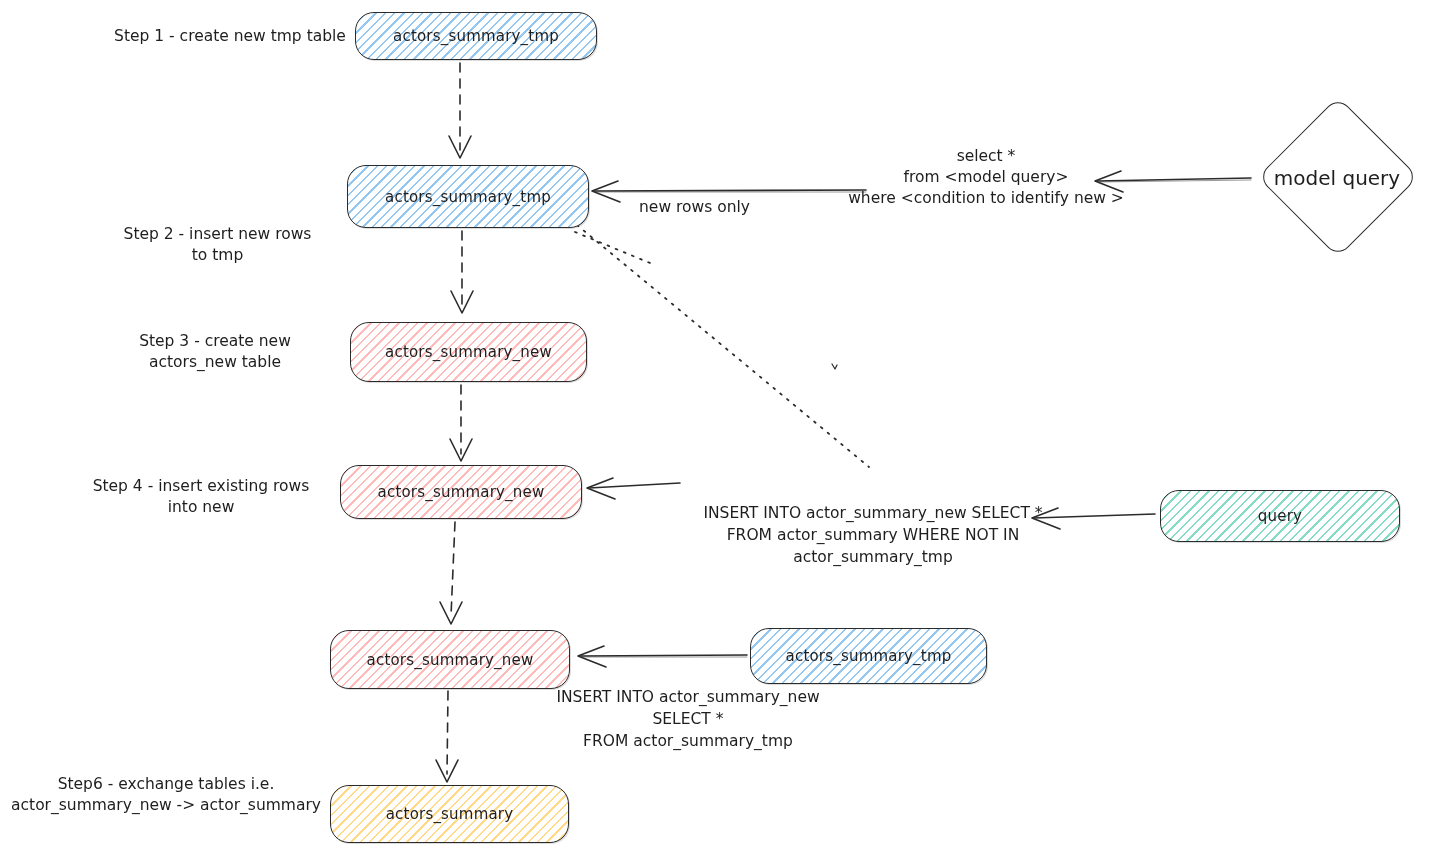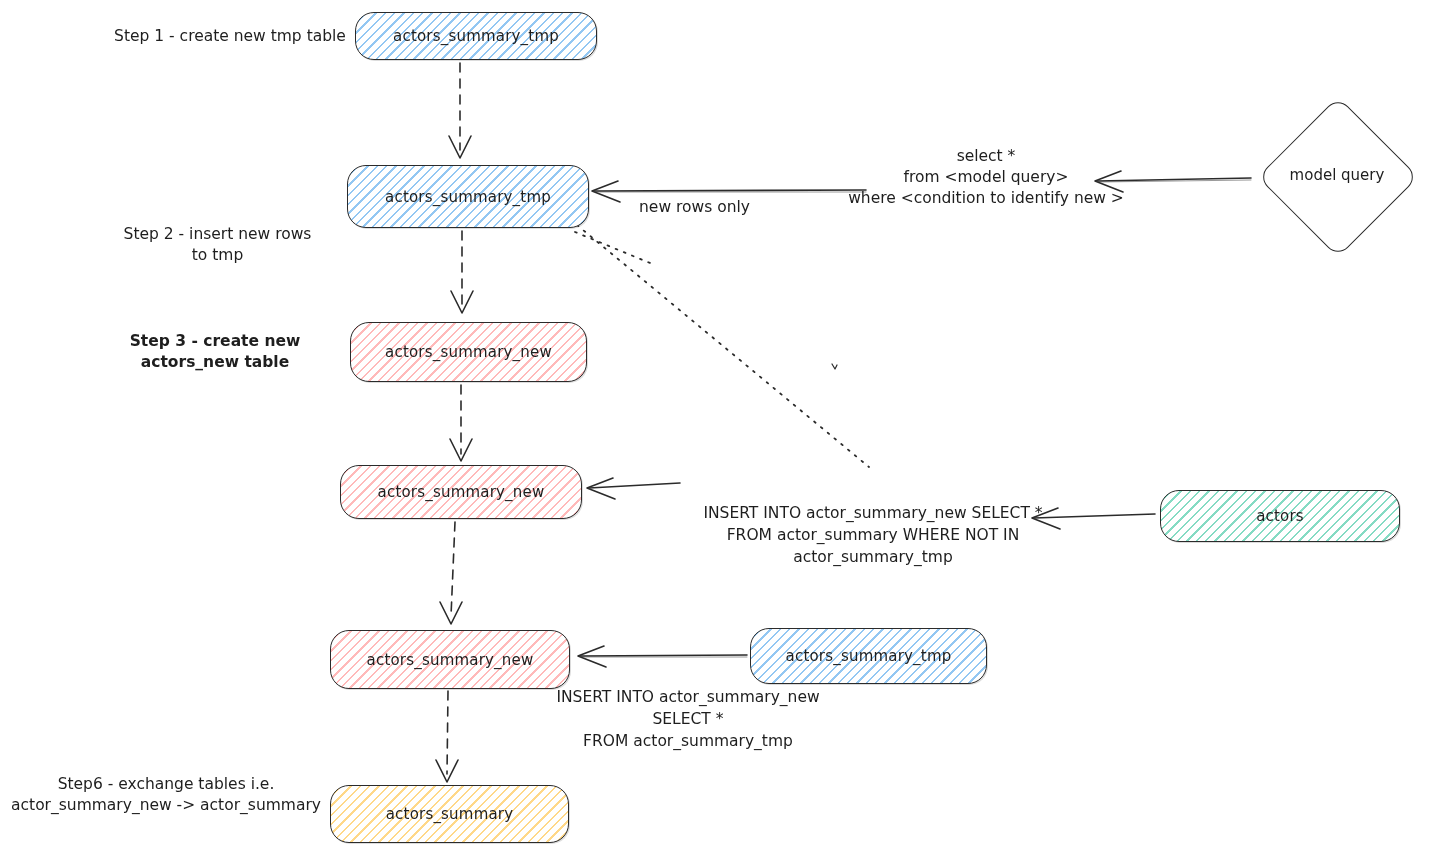--- a/index.html
+++ b/index.html
@@ -18,21 +18,21 @@
   .hatch-teal{background-image:repeating-linear-gradient(135deg,rgba(126,217,192,.95) 0 1.7px,transparent 1.7px 6.6px);}
   .hatch-yellow{background-image:repeating-linear-gradient(135deg,rgba(255,214,130,.95) 0 1.7px,transparent 1.7px 6.6px);}
   .step-label,.sql-text,.edge-label{
     position:absolute;white-space:pre-line;text-align:center;font-size:15.5px;line-height:21px;
   }
   .diamond-shape{
     position:absolute;left:1281px;top:120px;width:112px;height:112px;
     border:1.6px solid #2b2b2b;border-radius:14px;transform:rotate(45deg);background:#fff;
     box-shadow:0 0 0 0 rgba(0,0,0,.1);
   }
-  .diamond-label{position:absolute;left:1272px;top:166px;width:130px;text-align:center;font-size:15px;}
+  .diamond-label{position:absolute;left:1272px;top:166px;width:130px;text-align:center;font-size:20px;}
 </style>
 </head>
 <body>
 
 <div class="canvas">
 
   <svg class="wires" viewBox="0 0 1432 850" fill="none" stroke="#2b2b2b" stroke-width="1.6" stroke-linecap="round" stroke-linejoin="round">
 
     <g>
       <line x1="460" y1="63" x2="460" y2="150" stroke-dasharray="9 7"></line>
@@ -84,32 +84,34 @@
       <line x1="575" y1="232" x2="650" y2="263" stroke-dasharray="1.8 7" stroke-width="1.8"></line>
     </g>
     <g>
       <polyline points="832,364 835,369 837,365" stroke-width="1.2"></polyline>
     </g>
   </svg>
 
   <div class="step-label" style="left:85px;top:26px;width:290px;">Step 1 - create new tmp table</div>
   <div class="step-label" style="left:100px;top:176px;width:235px;margin-top:48px;">Step 2 - insert new rows
 to tmp</div>
-  <div class="step-label" style="left:100px;top:331px;width:230px;font-weight:bold;">Step 3 - create new
+  <div class="step-label" style="left:100px;top:331px;width:230px;">Step 3 - create new
 actors_new table</div>
+  <div class="step-label" style="left:72px;top:476px;width:258px;">Step 4 - insert existing rows
+into new</div>
   <div class="step-label" style="left:8px;top:774px;width:316px;">Step6 - exchange tables i.e.
 actor_summary_new -&gt; actor_summary</div>
 
   <div class="node hatch-blue" style="left:355px;top:12px;width:240px;height:46px;">actors_summary_tmp</div>
   <div class="node hatch-blue" style="left:347px;top:165px;width:240px;height:61px;">actors_summary_tmp</div>
   <div class="node hatch-pink" style="left:350px;top:322px;width:235px;height:58px;">actors_summary_new</div>
   <div class="node hatch-pink" style="left:340px;top:465px;width:240px;height:52px;">actors_summary_new</div>
   <div class="node hatch-pink" style="left:330px;top:630px;width:238px;height:57px;">actors_summary_new</div>
   <div class="node hatch-blue" style="left:750px;top:628px;width:235px;height:54px;">actors_summary_tmp</div>
-  <div class="node hatch-teal" style="left:1160px;top:490px;width:238px;height:50px;">actors</div>
+  <div class="node hatch-teal" style="left:1160px;top:490px;width:238px;height:50px;">query</div>
   <div class="node hatch-yellow" style="left:330px;top:785px;width:237px;height:56px;">actors_summary</div>
 
   <div class="diamond-shape"></div>
   <div class="diamond-label">model query</div>
 
   <div class="edge-label" style="left:622px;top:197px;width:145px;">new rows only</div>
   <div class="sql-text" style="left:848px;top:146px;width:276px;">select *
 from &lt;model query&gt;
 where &lt;condition to identify new &gt;</div>
   <div class="sql-text" style="left:678px;top:472px;width:390px;line-height:22px;margin-top:30px;">INSERT INTO actor_summary_new SELECT *

